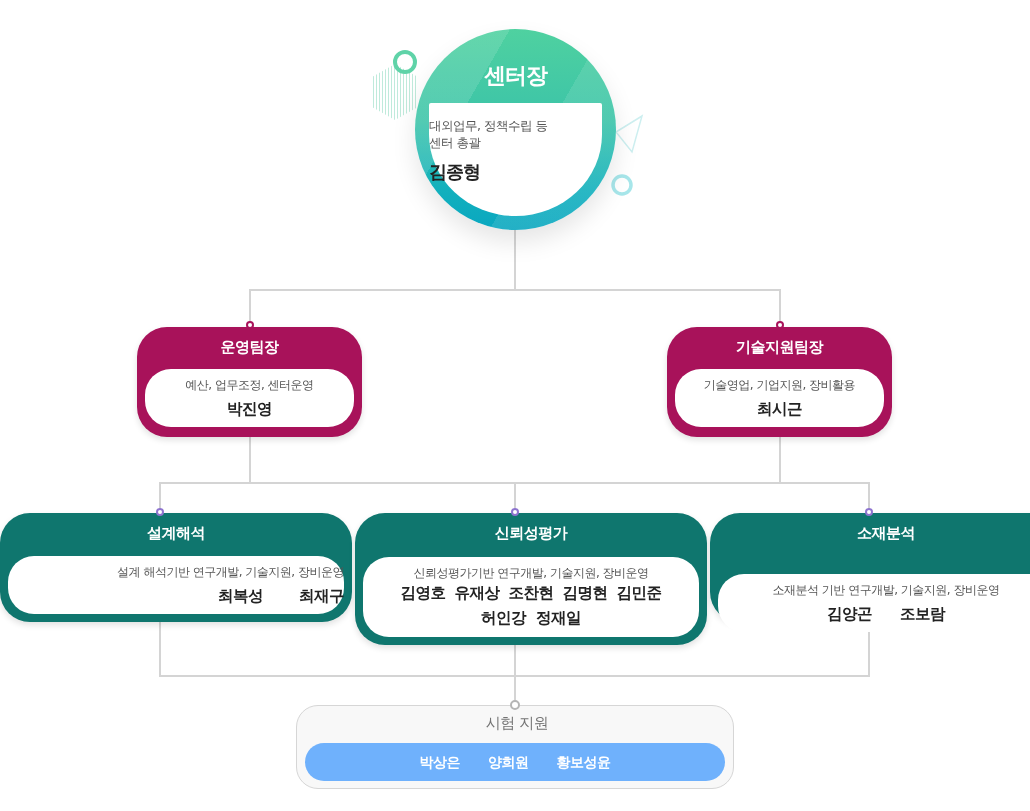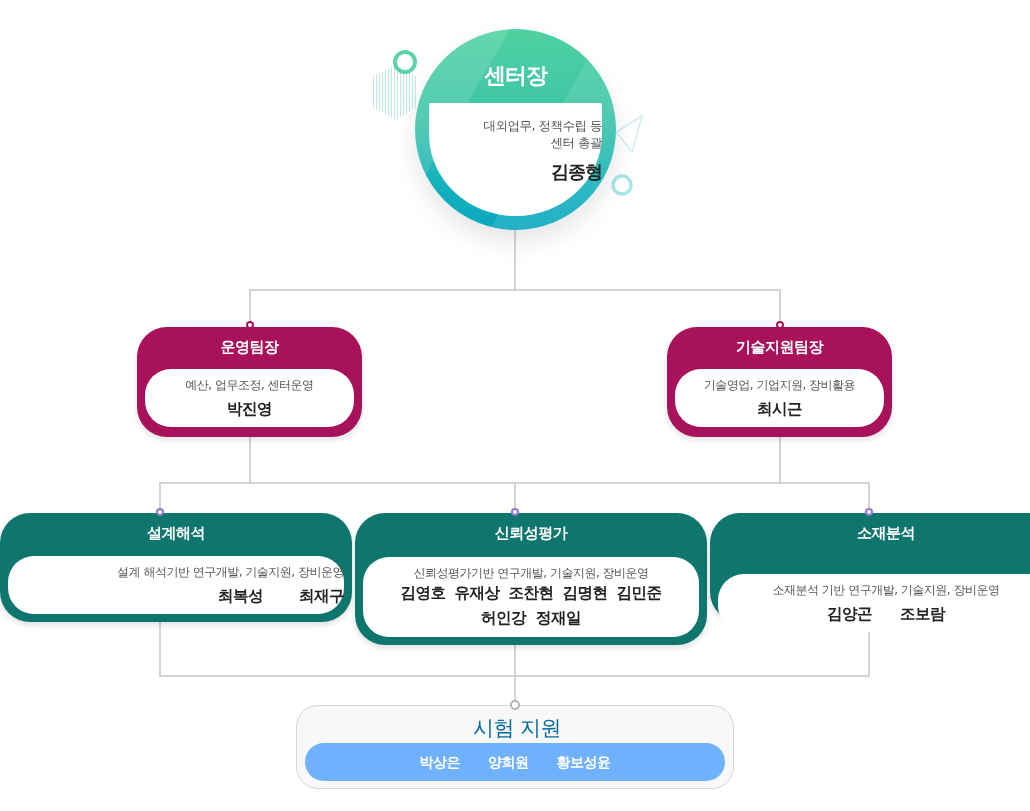--- a/index.html
+++ b/index.html
@@ -12,40 +12,40 @@
 
   
   #center { left:415px; top:29px; width:201px; height:201px; border-radius:50%;
     background: linear-gradient(180deg, #4fd1a0 0%, #3cc4a8 45%, #12b0bd 80%, #0aa7c0 100%);
     box-shadow: 0 12px 24px rgba(0,0,0,0.10); overflow:hidden; }
   #center .facet1 { position:absolute; left:0; top:0; width:100%; height:100%;
     background: linear-gradient(120deg, rgba(255,255,255,0.12) 0 30%, rgba(255,255,255,0) 30% 60%, rgba(255,255,255,0.10) 60% 100%); }
   #center .title { position:absolute; left:0; right:0; top:32px; text-align:center;
     color:#fff; font-size:22px; font-weight:bold; letter-spacing:-1px; }
   #center .inner { position:absolute; left:14px; top:74px; width:173px; height:113px;
-    background:#fff; border-radius:2px 2px 90px 90px / 2px 2px 85px 85px; text-align:right; }
+    background:#fff; border-radius:2px 2px 90px 90px / 2px 2px 85px 85px; text-align:left; }
   #center .desc { margin-top:14px; font-size:12.5px; color:#555; line-height:17px; letter-spacing:-0.5px; }
   #center .name { margin-top:9px; font-size:18px; font-weight:bold; color:#222; letter-spacing:-1px; }
 
   
   .team { position:absolute; border-radius:30px; box-shadow:0 3px 6px rgba(0,0,0,0.12); }
   .team .t { position:absolute; left:0; right:0; text-align:center; color:#fff;
              font-weight:bold; font-size:15px; letter-spacing:-0.5px; }
   .team .w { position:absolute; background:#fff; border-radius:26px; text-align:center; }
   .team .d { font-size:12px; color:#555; letter-spacing:-0.5px; }
   .team .n { font-size:15.5px; font-weight:bold; color:#222; letter-spacing:-0.5px; }
   .team .n span { display:inline-block; }
   .magenta { background:#a8125a; }
   .purple { background:#0f766e;padding-left:32px; }
 
   
   #support { left:296px; top:705px; width:438px; height:84px; box-sizing:border-box;
     border:1px solid #d6d6d6; border-radius:22px; background:#f8f8f8; }
   #support .t { position:absolute; left:4px; right:0; top:8px; text-align:center;
-    font-size:21px; color:#0369a1; letter-spacing:-0.5px; }
+    font-size:15px; color:#737373; letter-spacing:-0.5px; }
   #support .pill { position:absolute; left:8px; right:8px; top:37px; height:38px;
     border-radius:19px; background:#6fb1fc; text-align:center; line-height:38px; }
   #support .pill span { color:#fff; font-weight:bold; font-size:14px; margin:0 14px; letter-spacing:-0.5px; }
 </style>
 </head>
 <body>
 
 <svg class="abs" style="left:370px;top:62px" width="50" height="60" viewBox="0 0 50 60">
   <defs>
       <pattern id="stripes" width="3" height="60" patternUnits="userSpaceOnUse">

